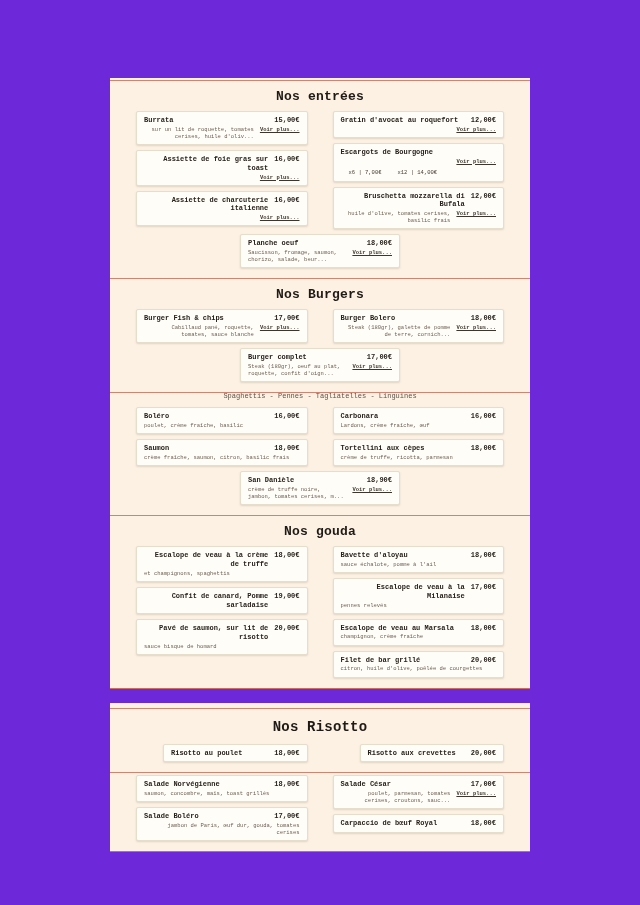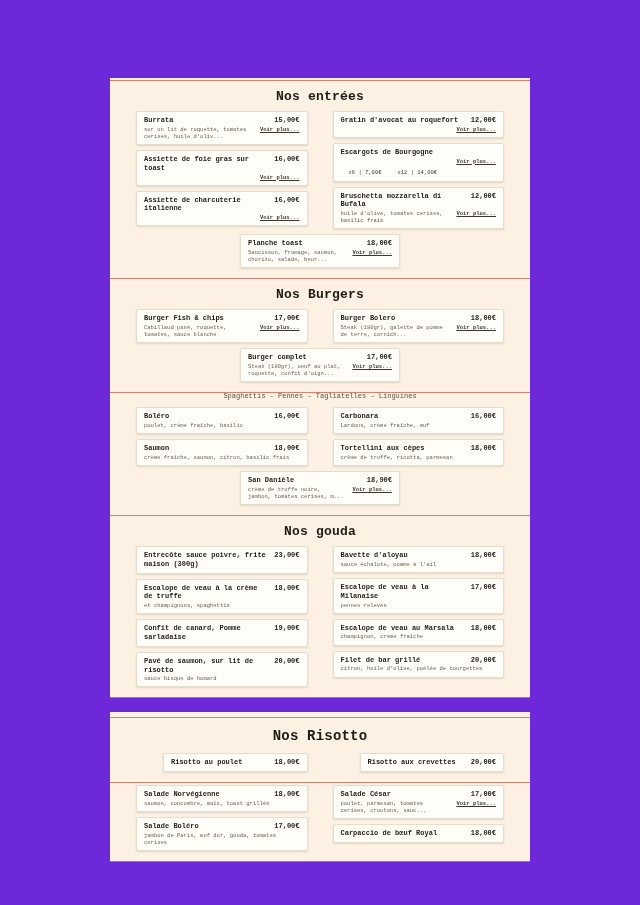--- a/index.html
+++ b/index.html
@@ -12,21 +12,21 @@
   .group { background: #fcf1e3; }
   .group-main { padding-top: 2px; border-bottom: 1px solid #c96f5d; margin-bottom: 14px; }
   .group-secondary { padding-top: 5px; border-bottom: 1px solid #c96f5d; }
   .section { border-top: 1px solid #d18372; padding: 2px 26px 10px; }
   .section-heading {
     text-align: center; font-size: 13px; font-weight: 700;
     margin: 6px 0 7px; color: #1f1a15; letter-spacing: .2px;
   }
   .group-secondary .section-heading { font-size: 14px; margin: 8px 0 9px; }
   .section-subtitle { text-align: center; font-size: 7px; color: #5d5248; margin: -3px 0 7px; }
-  .cols { display: flex; gap: 25px; }
+  .cols { display: flex; gap: 25px; text-align: right; }
   .col { flex: 1; display: flex; flex-direction: column; gap: 5px; }
   .card {
     background: #fffdf7; border: 1px solid #e6ddcd; border-radius: 2px;
     box-shadow: 0 1px 2px rgba(120,100,80,.20); padding: 4px 7px;
   }
   .card-top { display: flex; justify-content: space-between; align-items: baseline; gap: 6px; }
   .item-name { font-weight: 700; font-size: 7px; line-height: 1.25; }
   .item-price { font-weight: 700; font-size: 7px; white-space: nowrap; }
   .card-bottom { display: flex; justify-content: space-between; align-items: baseline; gap: 6px; margin-top: 1px; }
   .item-desc { font-size: 5.5px; color: #6e6156; line-height: 1.3; }
@@ -120,21 +120,21 @@
       <span class="item-desc">huile d'olive, tomates cerises, basilic frais</span>
       <a class="more">Voir plus...</a>
     </div>
 
   </div>
             </div>
     </div>
     <div class="center-row">
             <div class="card">
     <div class="card-top">
-      <span class="item-name">Planche toast</span>
+      <span class="item-name">Planche oeuf</span>
       <span class="item-price">18,00€</span>
     </div>
     <div class="card-bottom">
       <span class="item-desc">Saucisson, fromage, saumon, chorizo, salade, beur...</span>
       <a class="more">Voir plus...</a>
     </div>
 
   </div>
           </div>
   </section>
@@ -247,27 +247,20 @@
     </div>
 
   </div>
           </div>
   </section>
         <section class="section sec-3">
     <h2 class="section-heading">Nos gouda</h2>
 
     <div class="cols">
       <div class="col col-left">
-              <div class="card">
-    <div class="card-top">
-      <span class="item-name">Entrecôte sauce poivre, frite maison (300g)</span>
-      <span class="item-price">23,00€</span>
-    </div>
-
-  </div>
               <div class="card">
     <div class="card-top">
       <span class="item-name">Escalope de veau à la crème de truffe</span>
       <span class="item-price">18,00€</span>
     </div>
     <div class="card-bottom">
       <span class="item-desc">et champignons, spaghettis</span>
 
     </div>
 

